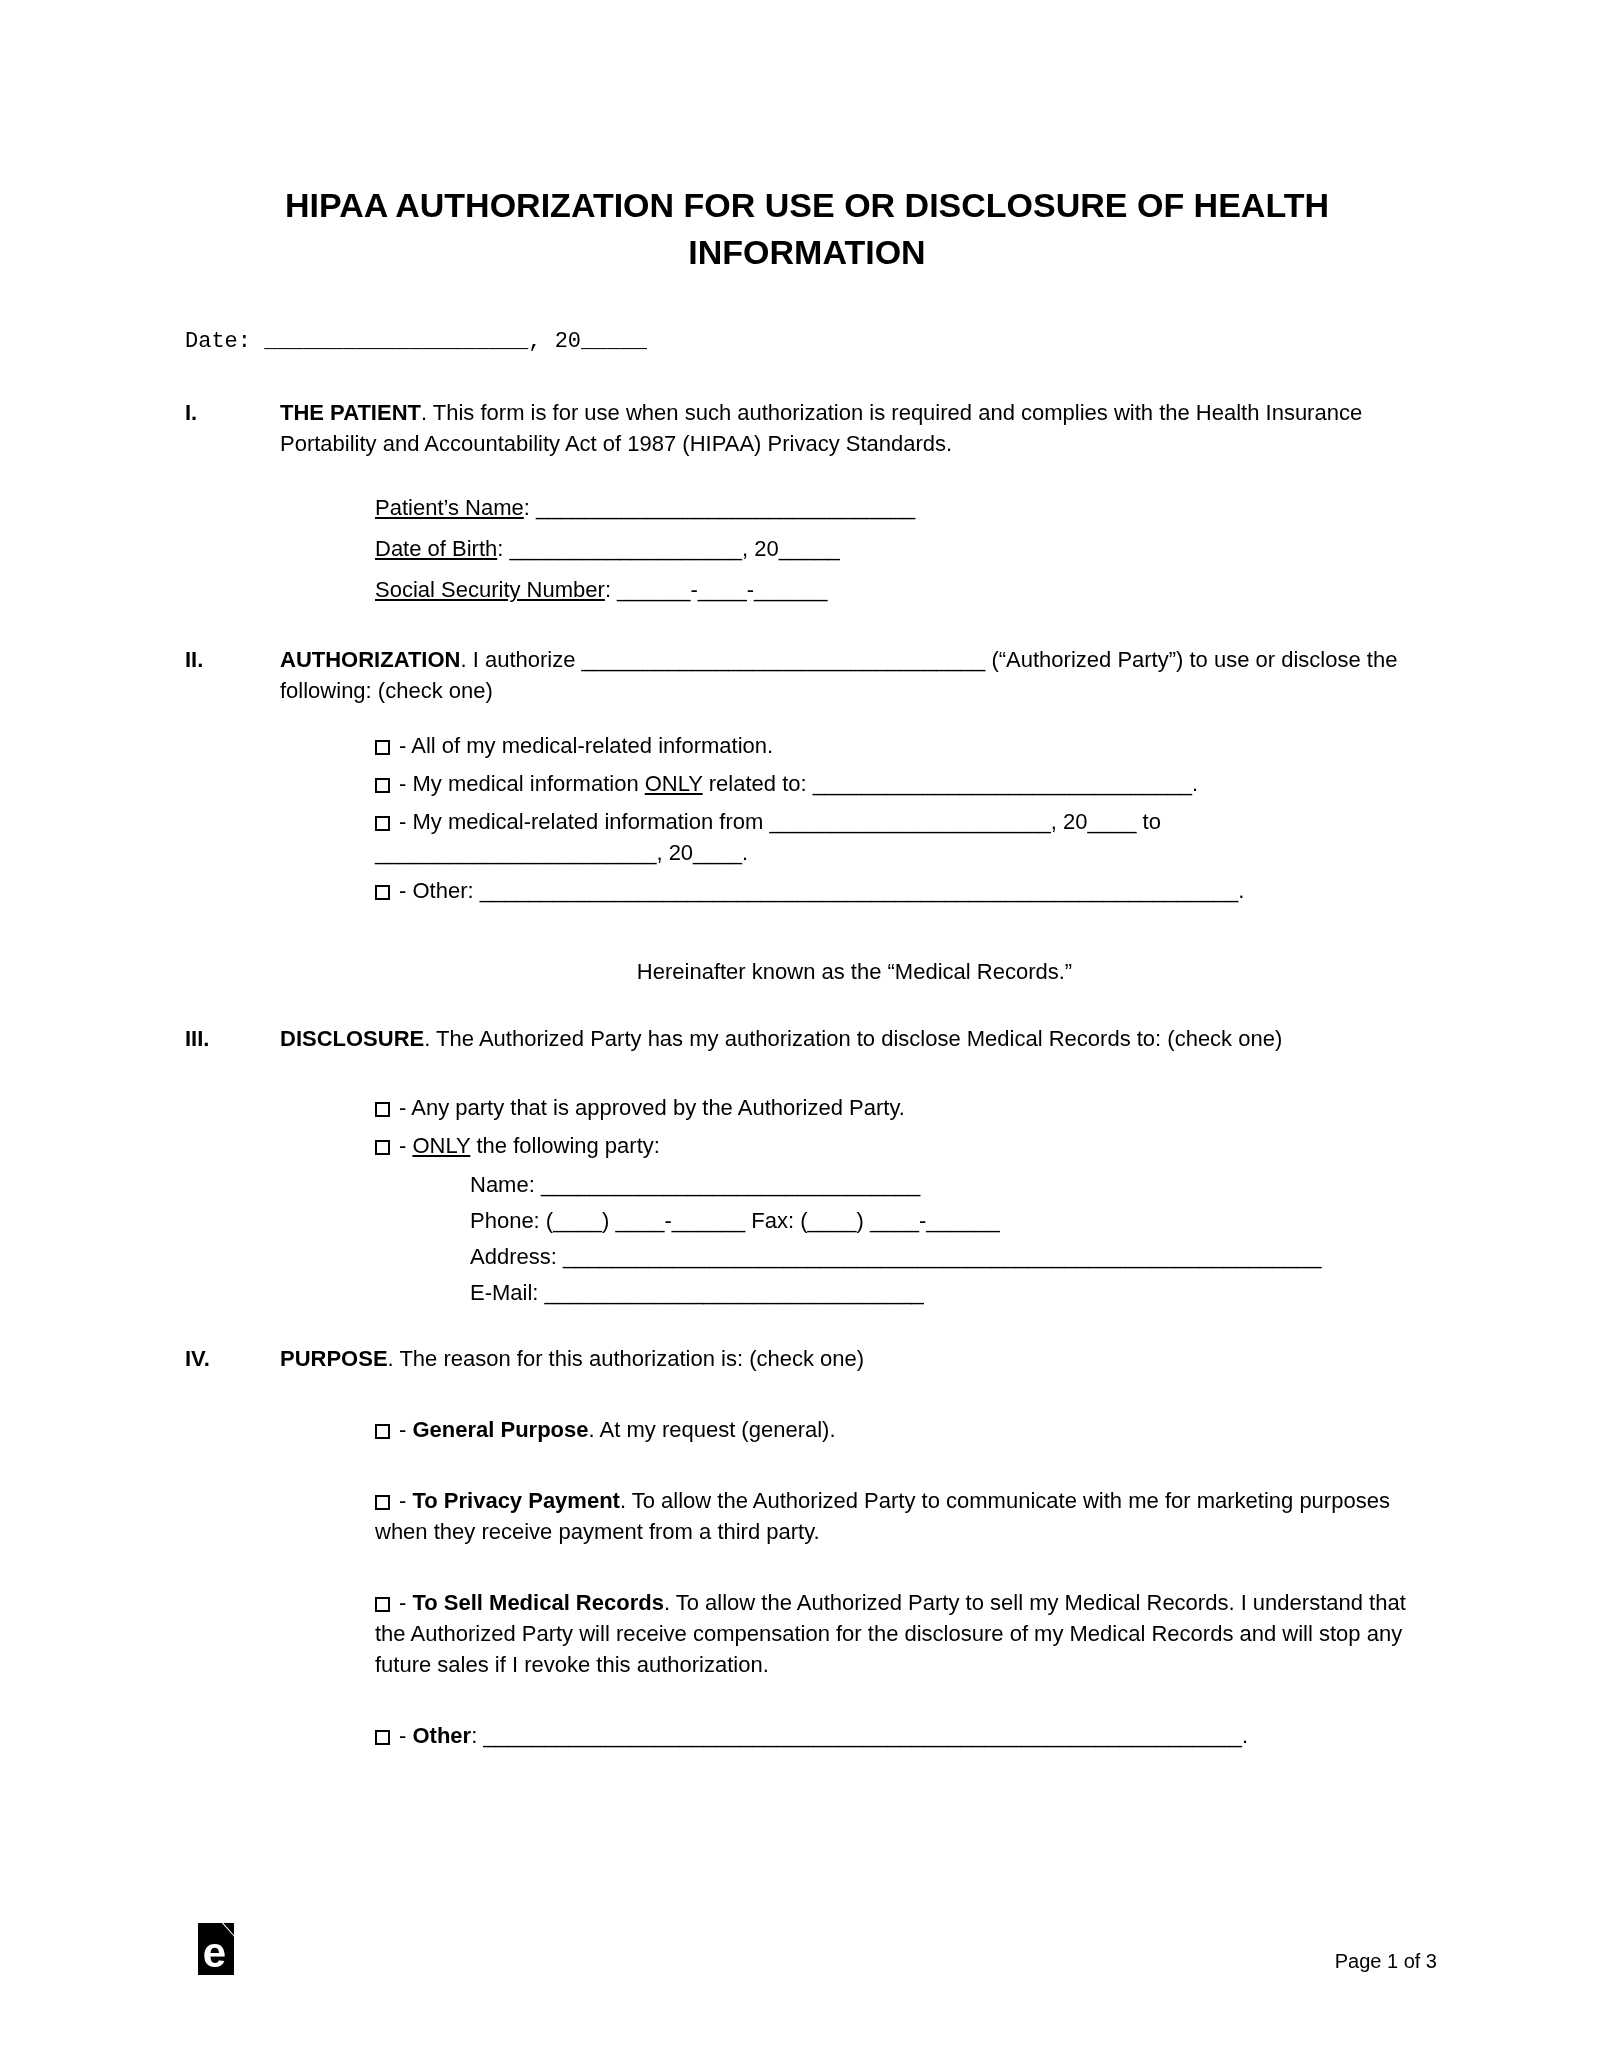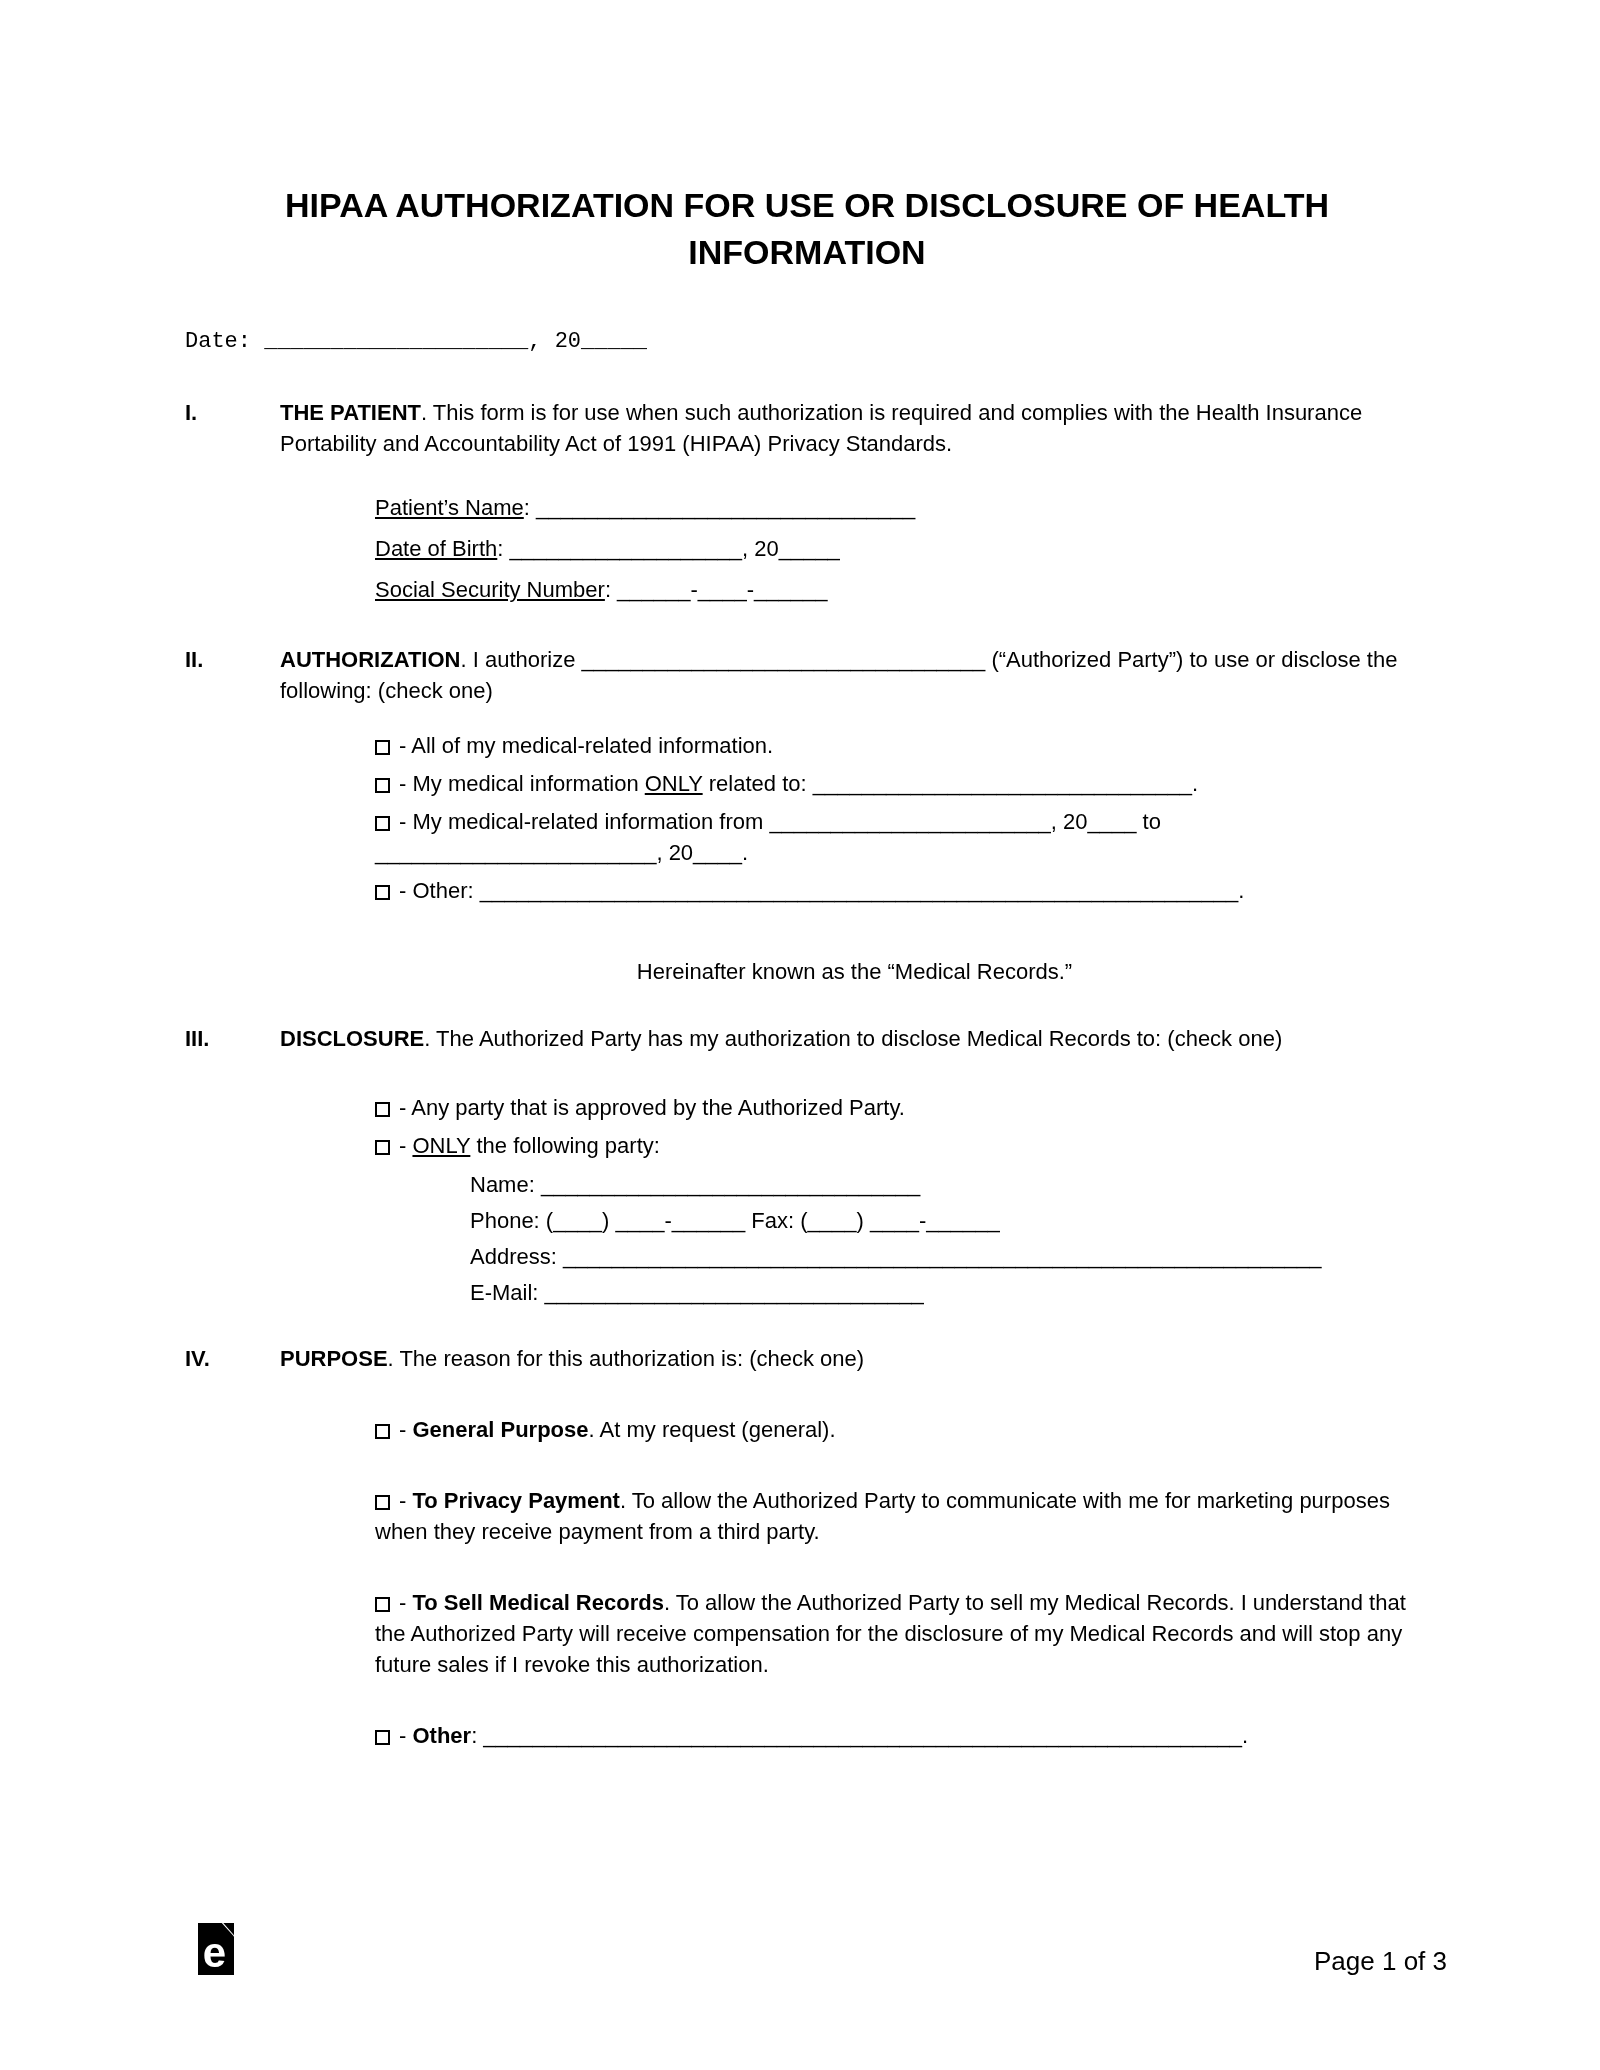--- a/index.html
+++ b/index.html
@@ -75,38 +75,38 @@
     position: absolute; left: -3px; right: 0; top: 0;
     height: 52px;
     text-align: center;
     color: #ffffff;
     font-weight: bold;
     font-size: 42px;
     line-height: 60px;
   }
   .pagenum {
     position: absolute;
-    right: 153px; top: 1946px;
-    font-size: 26px;
+    right: 163px; top: 1946px;
+    font-size: 20px;
   }
 </style>
 </head>
 <body>
 
 <div class="sheet">
   <div class="inner">
 
     <h1 class="title">HIPAA AUTHORIZATION FOR USE OR DISCLOSURE OF HEALTH INFORMATION</h1>
 
     <p class="dateline">Date: ____________________, 20_____</p>
 
     <div class="sec mt-s1">
       <div class="num">I.</div>
       <div class="content">
-        <p class="para"><b>THE PATIENT</b><span>. This form is for use when such authorization is required and complies with the Health Insurance Portability and Accountability Act of 1991 (HIPAA) Privacy Standards.</span></p>
+        <p class="para"><b>THE PATIENT</b><span>. This form is for use when such authorization is required and complies with the Health Insurance Portability and Accountability Act of 1987 (HIPAA) Privacy Standards.</span></p>
         <div class="fields">
           <p><span class="ul">Patient’s Name</span><span>: _______________________________</span></p>
           <p><span class="ul">Date of Birth</span><span>:  ___________________, 20_____</span></p>
           <p><span class="ul">Social Security Number</span><span>: ______-____-______</span></p>
         </div>
       </div>
     </div>
 
     <div class="sec mt-s2">
       <div class="num">II.</div>

